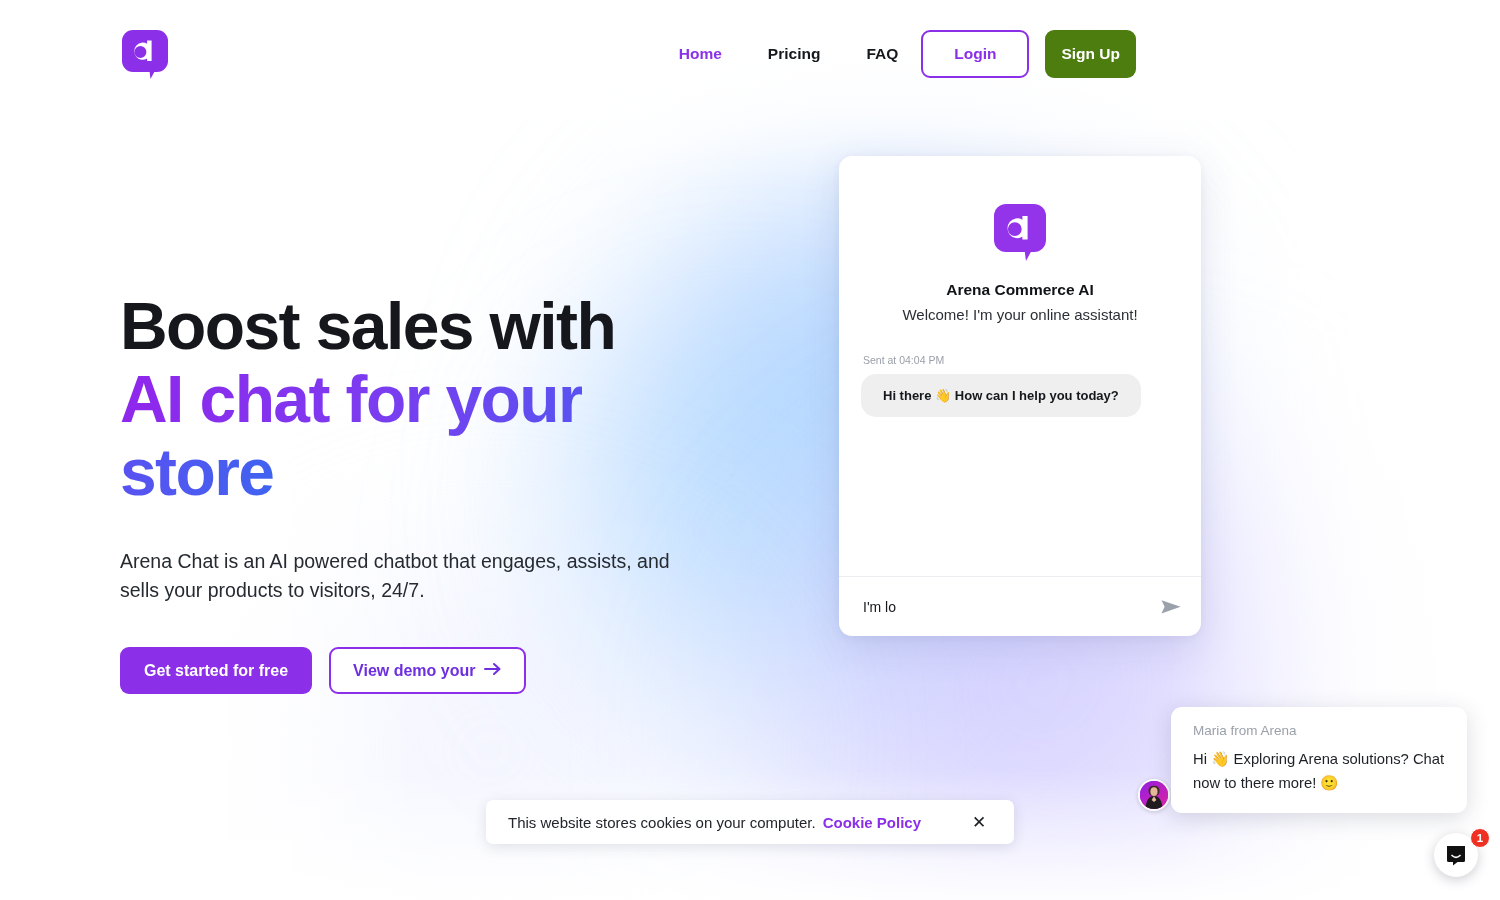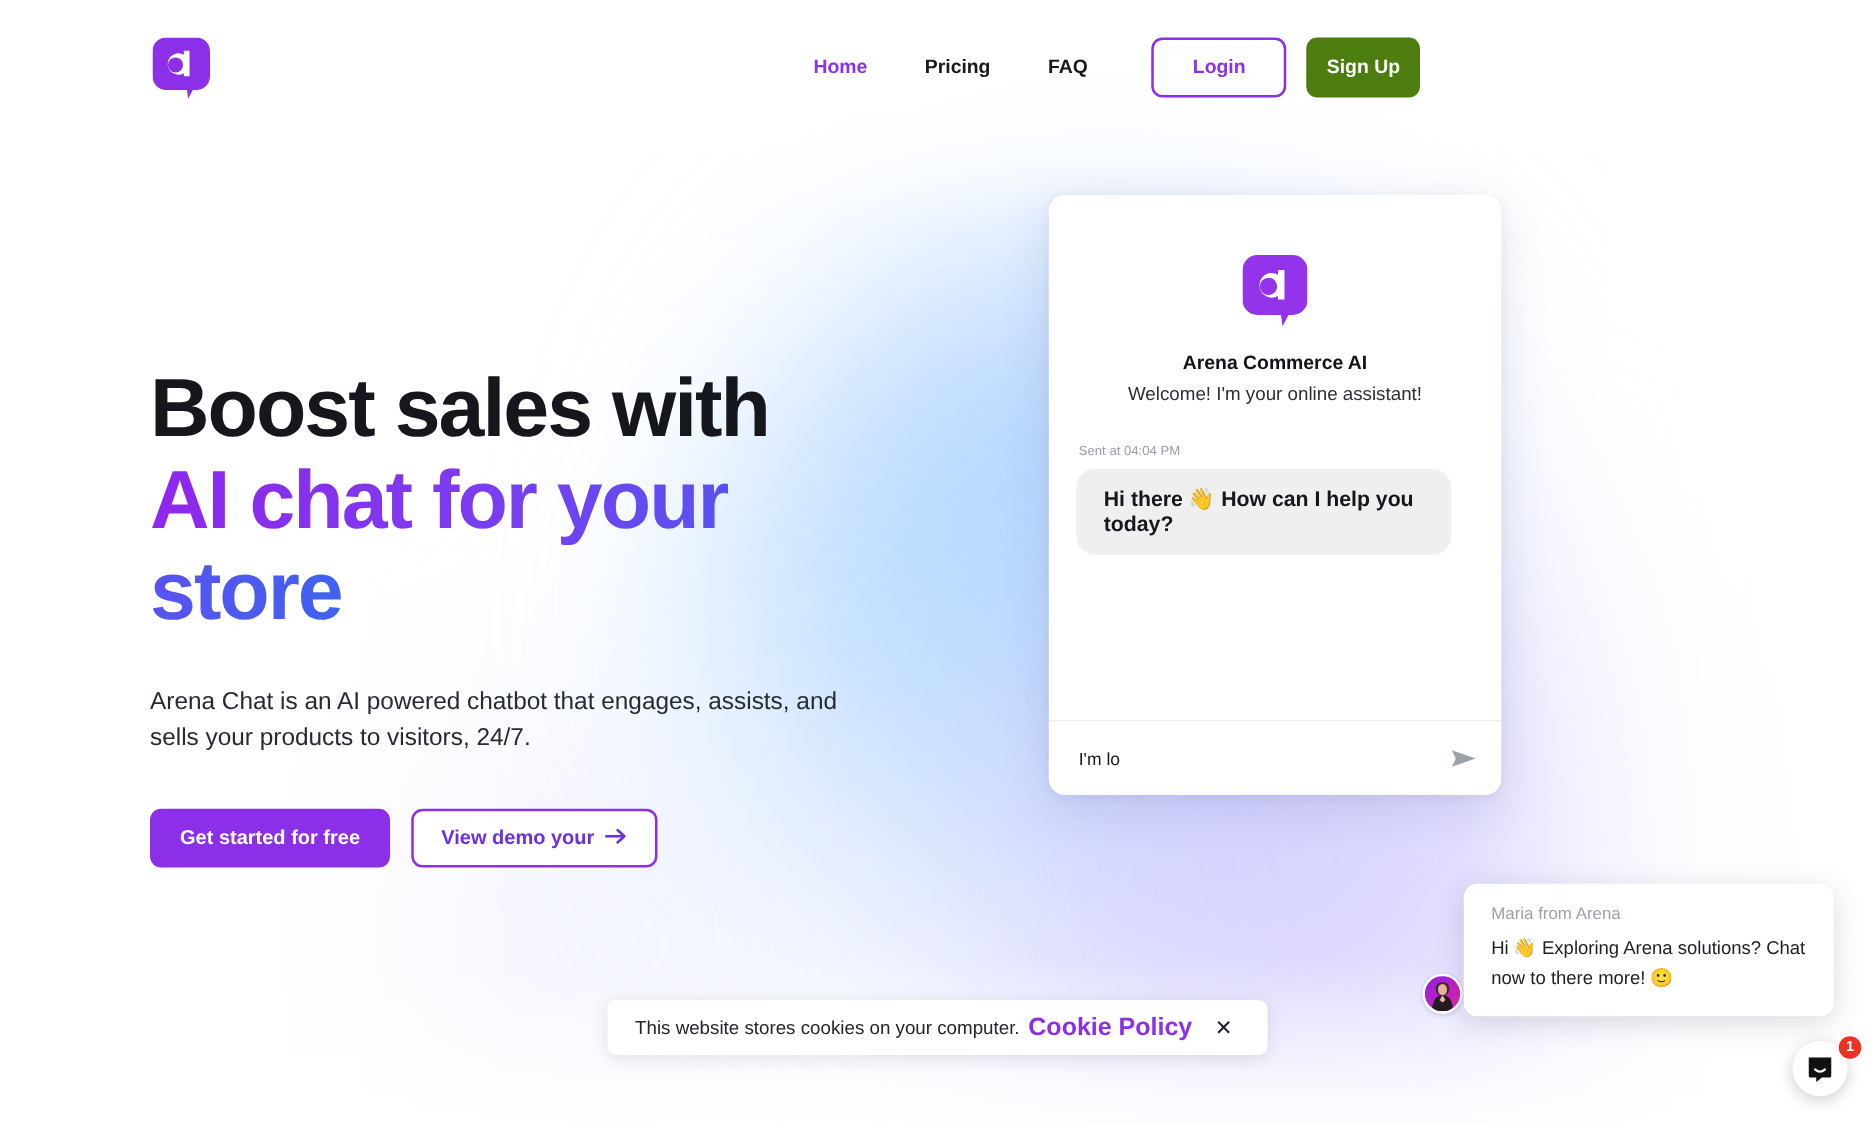--- a/index.html
+++ b/index.html
@@ -117,21 +117,20 @@
     font-weight: 600;
     color: #16181d;
     text-decoration: none;
     padding: 0 23px;
     line-height: 48px;
     white-space: nowrap;
   }
   .nav-link.active { color: #8b31e8; }
 
   .btn-login {
-    margin-left: 28px;
     height: 48px;
     padding: 0 31px;
     border: 2px solid #8b2fe8;
     border-radius: 9px;
     background: #ffffff;
     color: #8b2fe8;
     font-size: 15.5px;
     font-weight: 600;
     font-family: "Liberation Sans", sans-serif;
     cursor: pointer;
@@ -253,21 +252,21 @@
     margin-top: 31px;
     font-size: 10.5px;
     color: #9aa0aa;
     padding-left: 2px;
   }
   .chat-bubble {
     margin-top: 8px;
     display: inline-block;
     background: #efefef;
     color: #15171c;
-    font-size: 17px;
+    font-size: 13px;
     font-weight: 600;
     border-radius: 15px;
     padding: 14px 22px;
     max-width: 300px;
   }
 
   #chat-input-row {
     height: 60px;
     border-top: 1px solid #ececf1;
     display: flex;
@@ -372,21 +371,21 @@
     display: flex;
     align-items: center;
     padding: 0 22px;
     gap: 7px;
   }
   #cookie-text {
     font-size: 15px;
     color: #22252b;
   }
   #cookie-policy-link {
-    font-size: 20px;
+    font-size: 15px;
     font-weight: 700;
     color: #8b2fe8;
     text-decoration: none;
     cursor: pointer;
   }
   #cookie-close {
     margin-left: auto;
     width: 26px; height: 26px;
     display: flex; align-items: center; justify-content: center;
     cursor: pointer;

